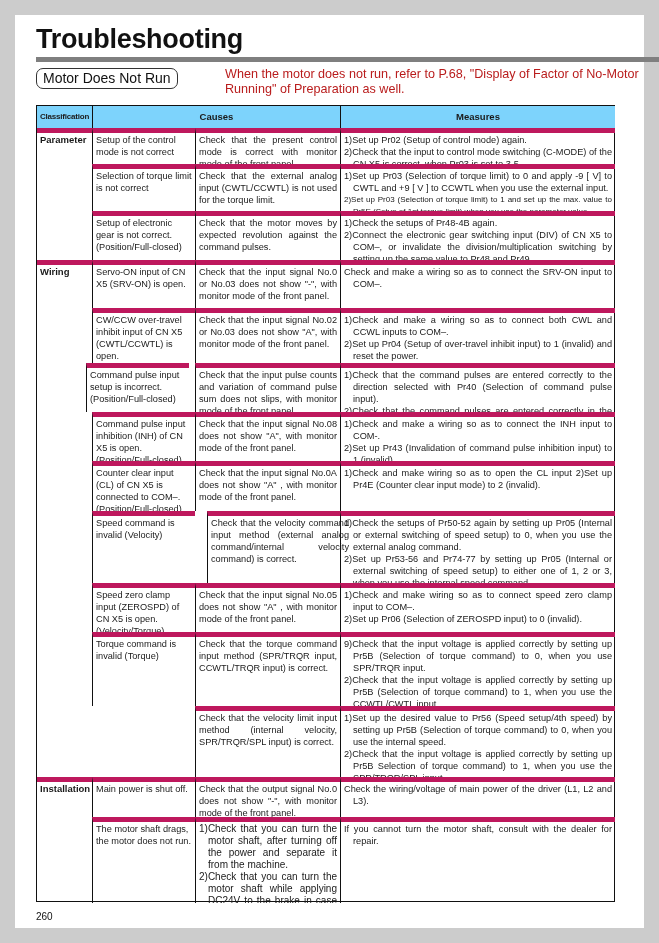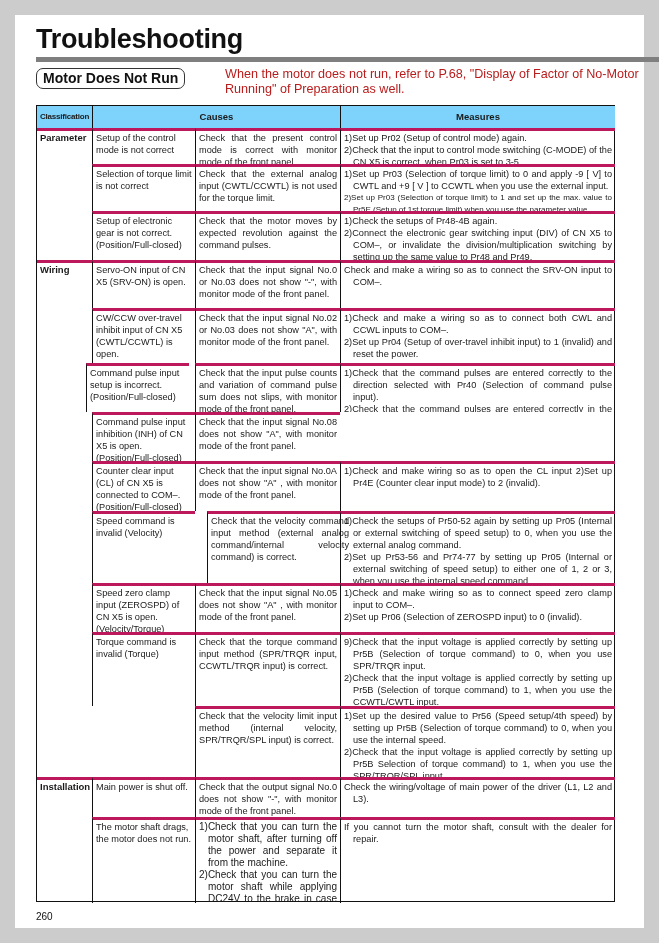--- a/index.html
+++ b/index.html
@@ -1,25 +1,25 @@
 <!DOCTYPE html>
 <html><head>
 <meta charset="utf-8">
 <style>
   html,body{margin:0;padding:0;}
   body{width:659px;height:943px;background:#cccccc;position:relative;overflow:hidden;font-family:"Liberation Sans",sans-serif;color:#1a1a1a;}
   .page{position:absolute;left:15px;top:15px;width:629px;height:913px;background:#ffffff;}
   .title{position:absolute;left:36px;top:24px;font-size:27px;font-weight:bold;letter-spacing:-0.3px;margin:0;color:#111;}
   .rule{position:absolute;left:36px;top:57px;width:623px;height:5px;background:#7f7f7f;}
-  .badge{position:absolute;left:36px;top:68px;height:19px;padding:0 6px;border:1px solid #333;border-radius:7px;font-size:14px;font-weight:bold;line-height:19px;color:#111;}
+  .badge{position:absolute;left:36px;top:68px;height:19px;padding:0 6px;border:1px solid #333;border-radius:7px;font-size:14px;font-weight:normal;line-height:19px;color:#111;}
   .intro{position:absolute;left:196px;top:67px;width:430px;font-size:12.6px;line-height:15px;color:#b91c1c;margin-left:29px;}
   .tbl{position:absolute;left:36px;top:105px;width:579px;height:797px;border:1px solid #111;box-sizing:border-box;}
   .cell{position:absolute;box-sizing:border-box;font-size:9.2px;line-height:12px;padding:1px 3px;overflow:hidden;}
   .bl{border-left:1px solid #111;}
-  .bt{border-top:3px solid #be185d;}
+  .bt{border-top:5px solid #be185d;}
   .hdr{background:#7dd3fc;font-weight:bold;text-align:center;line-height:20px;font-size:9.5px;}
   .hdr.cls{font-size:8px;letter-spacing:-0.2px;}
   .cls-label{font-weight:bold;font-size:9.5px;}
   .just{text-align:justify;}
   .ol{margin:0;padding:0;list-style:none;}
   .ol li{padding-left:9px;text-indent:-9px;text-align:justify;}
   .small li{font-size:10px;}
   .pnum{position:absolute;left:36px;top:911px;font-size:10px;color:#111;}
 </style>
 </head>
@@ -85,20 +85,26 @@
     <div class="cell bt bl " style="left: 49px; top: 257px; width: 103px; height: 49px;">Command pulse input setup is incorrect. (Position/Full-closed)</div>
     <div class="cell bt bl just" style="left: 158px; top: 257px; width: 145px; height: 49px;">Check that the input pulse counts and variation of command pulse sum does not slips, with monitor mode of the front panel.</div>
     <div class="cell bt bl " style="left: 303px; top: 257px; width: 275px; height: 49px;">
       <ul class="ol">
         <li>1)Check that the command pulses are entered correctly to the direction selected with Pr40 (Selection of command pulse input).</li>
         <li>2)Check that the command pulses are entered correctly in the format selected with Pr42 (Setup of command pulse input mode).</li>
       </ul>
     </div>
     <div class="cell bt bl " style="left: 55px; top: 306px; width: 103px; height: 49px;">Command pulse input inhibition (INH) of CN X5 is open. (Position/Full-closed)</div>
     <div class="cell bt bl just" style="left: 158px; top: 306px; width: 145px; height: 49px;">Check that the input signal No.08 does not show "A", with monitor mode of the front panel.</div>
+    <div class="cell bt bl " style="left: 303px; top: 306px; width: 275px; height: 49px;">
+      <ul class="ol">
+        <li>1)Check and make a wiring so as to connect the INH input to COM-.</li>
+        <li>2)Set up Pr43 (Invalidation of command pulse inhibition input) to 1 (invalid).</li>
+      </ul>
+    </div>
     <div class="cell bt bl " style="left: 55px; top: 355px; width: 103px; height: 50px;">Counter clear input (CL) of CN X5 is connected to COM–. (Position/Full-closed)</div>
     <div class="cell bt bl just" style="left: 158px; top: 355px; width: 145px; height: 50px;">Check that the input signal No.0A does not show "A" , with monitor mode of the front panel.</div>
     <div class="cell bt bl " style="left: 303px; top: 355px; width: 275px; height: 50px;">
       <ul class="ol">
         <li>1)Check and make wiring so as to open the CL input 2)Set up Pr4E (Counter clear input mode) to 2 (invalid).</li>
       </ul>
     </div>
     <div class="cell bt bl " style="left: 55px; top: 405px; width: 103px; height: 72px;">Speed command is invalid (Velocity)</div>
     <div class="cell bt bl just" style="left: 158px; top: 405px; width: 145px; height: 72px; margin-left: 12px;">Check that the velocity command input method (external analog command/internal velocity command) is correct.</div>
     <div class="cell bt bl " style="left: 303px; top: 405px; width: 275px; height: 72px;">

